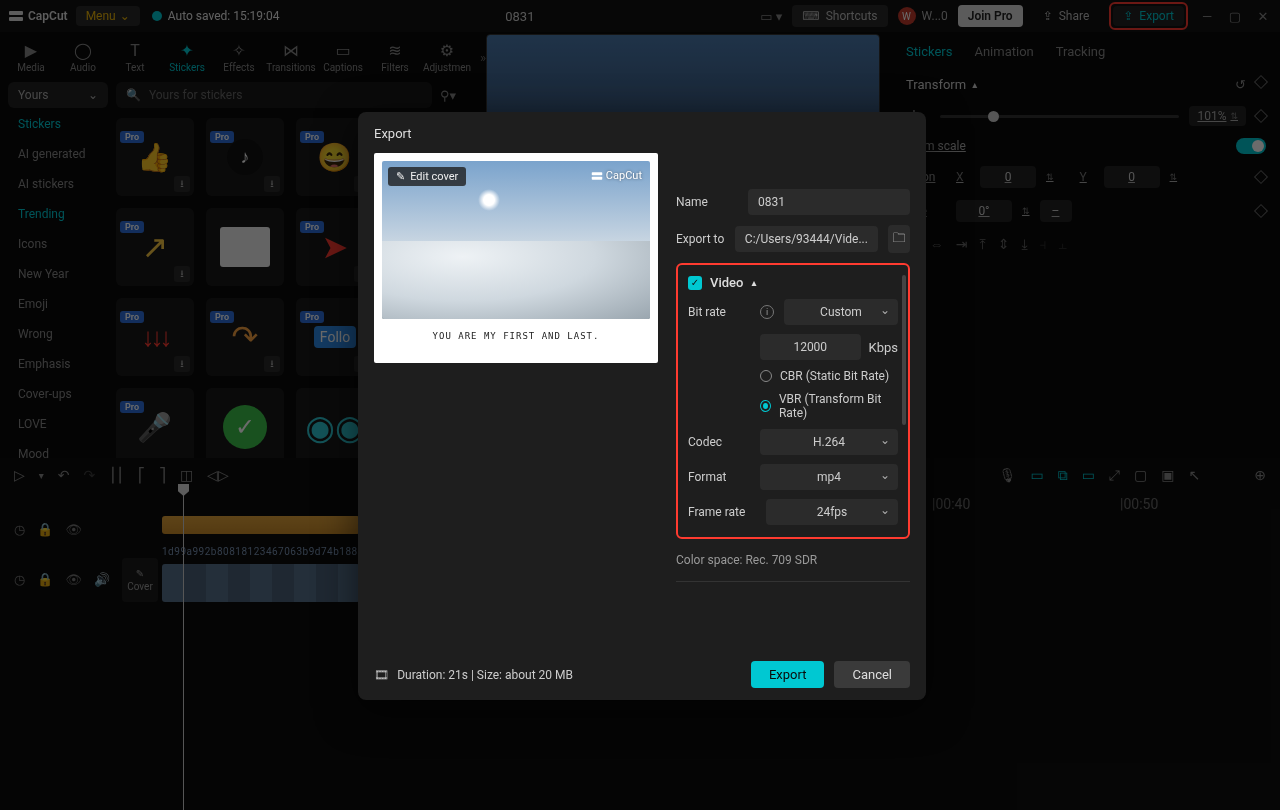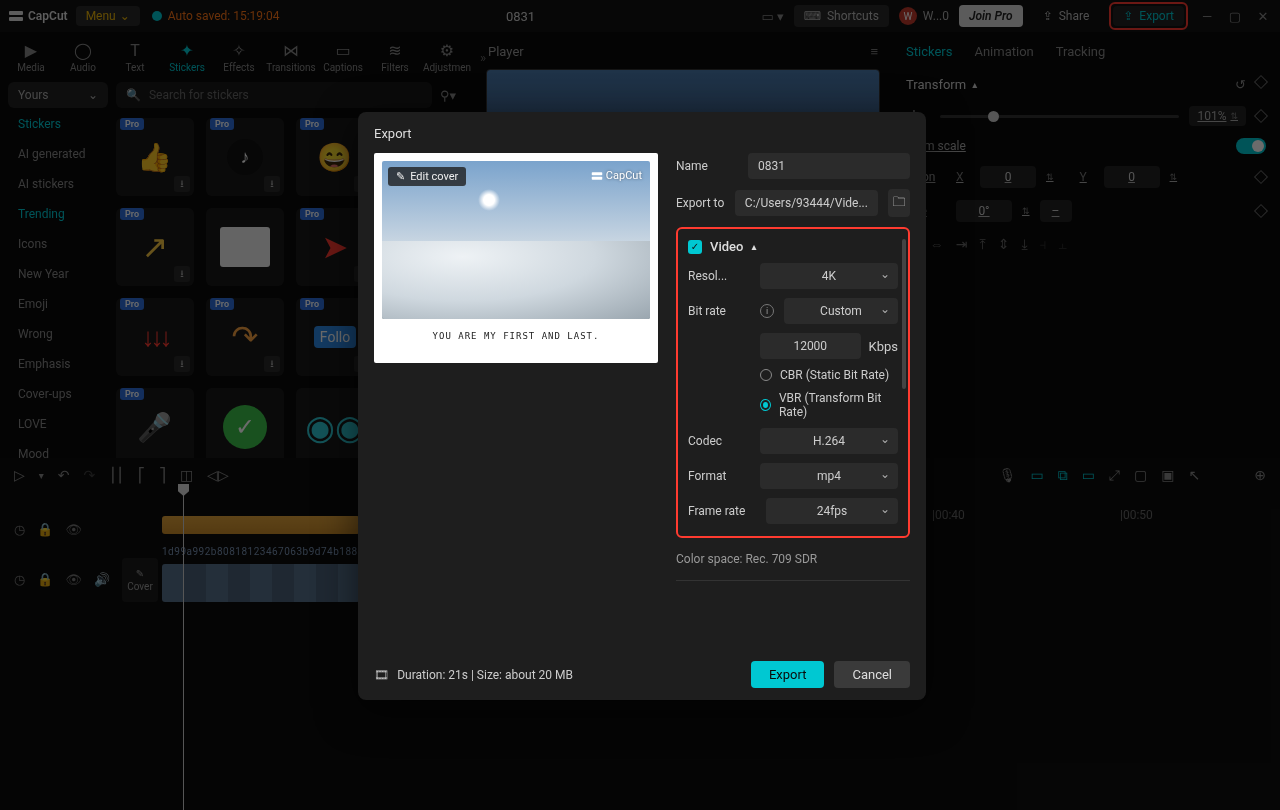--- a/index.html
+++ b/index.html
@@ -13,26 +13,26 @@
     font-size: 13px;
   }
   
   .topbar {
     height: 32px; display:flex; align-items:center;
     padding: 0 8px; gap:8px;
     background:#111;
   }
   .logo { display:flex; align-items:center; gap:4px; font-weight:600; font-size:12px; color:#ddd;}
   .menu-btn { background:#2a2a2a; color:#eab308; padding:3px 10px; border-radius:4px; font-size:12px; display:flex; align-items:center; gap:4px;}
-  .autosave { display:flex; align-items:center; gap:6px; color:#f97316; font-size:12px; margin-left:4px;}
+  .autosave { display:flex; align-items:center; gap:6px; color:#e5e5e5; font-size:12px; margin-left:4px;}
   .dot { width:10px; height:10px; border-radius:50%; background:#00c8d2; display:inline-block;}
   .title-center { flex:1; text-align:center; color:#ccc; font-size:13px;}
   .top-right { display:flex; align-items:center; gap:10px;}
   .pill { background:#2a2a2a; color:#bbb; padding:4px 10px; border-radius:4px; font-size:12px; display:flex; align-items:center; gap:6px;}
-  .pill.light { background:#d8d8d8; color:#222; font-weight:600;font-style:italic;}
+  .pill.light { background:#d8d8d8; color:#222; font-weight:600;}
   .avatar-w { width:18px; height:18px; border-radius:50%; background:#c0392b; color:#fff; font-size:10px; display:flex; align-items:center; justify-content:center;}
   .export-highlight { border:2px solid #ff3b30; border-radius:6px; padding:2px;}
   .export-btn-top { background:#222; color:#00c8d2; padding:3px 10px; border-radius:4px; font-size:12px; display:flex; align-items:center; gap:6px;}
   .win-btn { width:18px; height:18px; display:flex; align-items:center; justify-content:center; color:#888;}
   
   .toolrow { height:50px; display:flex; align-items:center; padding:0 8px; gap:6px;}
   .tool-item { width:46px; display:flex; flex-direction:column; align-items:center; gap:2px; color:#888; font-size:10px;}
   .tool-item.active { color:#00c8d2;}
   .tool-icon { width:20px; height:18px; display:flex; align-items:center; justify-content:center; font-size:16px;}
   
@@ -40,21 +40,21 @@
   .left-panel { position:absolute; left:8px; top:0; width:100px; }
   .cat-list { display:flex; flex-direction:column; gap:2px;}
   .cat-head { background:#222; padding:6px 10px; border-radius:6px; color:#aaa; font-size:12px; display:flex; justify-content:space-between; align-items:center;gap:16px;}
   .cat-item { padding:7px 10px; color:#888; font-size:12px; border-radius:4px;}
   .cat-item.active { color:#00c8d2;}
   .sticker-panel { position:absolute; left:116px; top:0; width:340px;}
   .search-row { display:flex; align-items:center; gap:8px; margin-bottom:10px;}
   .search-box { flex:1; background:#1a1a1a; border-radius:6px; padding:6px 10px; display:flex; align-items:center; gap:8px; color:#666; font-size:12px;}
   .sticker-grid { display:grid; grid-template-columns: repeat(4, 78px); gap:12px;}
   .sticker-tile { width:78px; height:78px; background:#1a1a1a; border-radius:6px; position:relative; display:flex; align-items:center; justify-content:center; font-size:28px;}
-  .pro-badge { position:absolute; top:0; left:4px; background:#2e6fdb; color:#fff; font-size:9px; padding:1px 5px; border-radius:3px; font-weight:600;}
+  .pro-badge { position:absolute; top:13px; left:4px; background:#2e6fdb; color:#fff; font-size:9px; padding:1px 5px; border-radius:3px; font-weight:600;}
   .dl-badge { position:absolute; bottom:4px; right:4px; width:16px; height:16px; background:#2a2a2a; border-radius:3px; display:flex; align-items:center; justify-content:center; font-size:10px; color:#aaa;}
 
   
   .player-col { position:absolute; left:476px; top:-48px; width:414px;}
   .panel-head { padding:10px 12px; color:#999; font-size:13px; display:flex; justify-content:space-between; align-items:center;}
   .player-box { margin:0 10px; height:84px; background:linear-gradient(#4b7aad,#3b5a80); border-radius:4px; border:1px solid #333;}
 
   
   .inspector { position:absolute; right:8px; top:-48px; width:372px;}
   .tabs { display:flex; gap:22px; padding:10px 6px; font-size:13px;}
@@ -69,21 +69,21 @@
   .mini-input { background:#222; border-radius:4px; padding:4px 6px; width:56px; text-align:center; color:#ccc;}
   .axis-label { width:14px; color:#777;}
   .diamond { width:10px; height:10px; border:1px solid #666; transform:rotate(45deg);}
   .align-row { display:flex; gap:12px; padding:8px 6px; color:#666; font-size:14px;}
 
   
   .timeline { position:absolute; left:0; right:0; bottom:0; height:352px; background:#0e0e0e; }
   .tl-tools { height:34px; display:flex; align-items:center; gap:14px; padding:0 14px; color:#888; font-size:14px;}
   .tl-spacer { flex:1;}
   .tl-rule { position:relative; height:20px; margin-left:160px;}
-  .tl-tick { position:absolute; top:16px; color:#666; font-size:12px;}
+  .tl-tick { position:absolute; top:4px; color:#666; font-size:14px;}
   .tl-playhead { position:absolute; left:183px; top:28px; bottom:0; width:1px; background:#ccc;}
   .tl-playhead::before { content:""; position:absolute; top:-2px; left:-5px; width:11px; height:12px; background:#ddd; clip-path: polygon(0 0,100% 0,100% 60%,50% 100%,0 60%);}
   .track-icons { position:absolute; left:14px; top:64px; display:flex; gap:12px; color:#777; font-size:13px;}
   .track-icons.row2 { top:114px;}
   .cover-chip { position:absolute; left:122px; top:100px; width:36px; height:44px; background:#1c1c1c; border-radius:4px; display:flex; flex-direction:column; align-items:center; justify-content:center; color:#999; font-size:10px; gap:2px;}
   .clip-bar { position:absolute; left:162px; top:58px; width:198px; height:18px; background:linear-gradient(#e0a23a,#c88a2a); border-radius:3px;}
   .clip-hash { position:absolute; left:162px; top:88px; width:198px; height:16px; font-size:10px; color:#7890b0; letter-spacing:0.5px; overflow:hidden; white-space:nowrap;}
   .clip-thumbs { position:absolute; left:162px; top:106px; width:198px; height:38px; background:repeating-linear-gradient(90deg,#56708a 0 22px,#4a6078 22px 44px); border-radius:3px;}
 
   
@@ -94,21 +94,21 @@
   .modal-title { color:#ddd; font-size:13px; margin-bottom:12px;}
   .modal-body { display:flex; gap:18px; flex:1; overflow:hidden;}
   .cover-col { width:284px;}
   .cover-frame { background:#fff; padding:8px 8px 22px; border-radius:2px;}
   .cover-img { width:100%; height:158px; background:linear-gradient(#7aa3cc 0%, #c9d6e2 52%, #6f7c86 100%); border-radius:2px; position:relative; overflow:hidden;}
   .sun { position:absolute; left:96px; top:28px; width:22px; height:22px; background:radial-gradient(circle,#fff 0%,#fff 35%, rgba(255,255,255,0) 70%);}
   .clouds { position:absolute; left:0; right:0; bottom:0; height:78px; background:radial-gradient(ellipse at 30% 20%, #eef2f5 0%, #cfd8df 50%, #9aa6af 100%);}
   .edit-cover { position:absolute; top:6px; left:6px; background:rgba(30,30,30,0.8); color:#eee; font-size:11px; padding:3px 8px; border-radius:3px; display:flex; gap:5px; align-items:center;}
   .capcut-mark { position:absolute; top:8px; right:8px; color:#fff; font-size:11px; display:flex; align-items:center; gap:3px; text-shadow:0 0 3px rgba(0,0,0,0.5);}
   .cover-caption { text-align:center; font-family:monospace; font-size:9px; color:#222; letter-spacing:1px; margin-top:12px;}
-  .form-col { flex:1; display:flex; flex-direction:column; gap:10px; overflow:hidden;}
+  .form-col { flex:1; display:flex; flex-direction:column; gap:10px; overflow:hidden;margin-top:36px;}
   .frow { display:flex; align-items:center; gap:10px;}
   .flabel { width:62px; color:#ccc; font-size:12px; white-space:nowrap; overflow:hidden; text-overflow:ellipsis;}
   .finput { flex:1; background:#2b2b2b; color:#ccc; border-radius:4px; padding:6px 10px; font-size:12px;}
   .folder-btn { width:28px; height:28px; background:#2b2b2b; border-radius:4px; display:flex; align-items:center; justify-content:center; color:#ccc;}
   .select { flex:1; background:#2b2b2b; color:#ccc; border-radius:4px; padding:6px 10px; font-size:12px; text-align:center; position:relative;}
   .select::after { content:"⌄"; position:absolute; right:8px; top:4px; color:#aaa; font-size:12px;}
   .video-block { border:2px solid #ff3b30; border-radius:6px; padding:10px 10px 12px; display:flex; flex-direction:column; gap:9px; position:relative;}
   .chk { width:14px; height:14px; background:#00c8d2; border-radius:3px; display:inline-flex; align-items:center; justify-content:center; color:#111; font-size:10px;}
   .video-title { display:flex; align-items:center; gap:8px; color:#ddd; font-size:13px; font-weight:500;}
   .kbps-row { display:flex; align-items:center; gap:8px; margin-left:72px;text-align:center;}
@@ -237,21 +237,21 @@
       <div class="cat-item">Cover-ups</div>
       <div class="cat-item">LOVE</div>
       <div class="cat-item">Mood</div>
     </div>
   </div>
 
   <div class="sticker-panel">
     <div class="search-row">
       <div class="search-box">
         <span>🔍</span>
-        <span>Search for stickers</span>
+        <span>Yours for stickers</span>
       </div>
       <span style="color:#888;">⚲▾</span>
     </div>
     <div class="sticker-grid">
       <div class="sticker-tile"><span class="pro-badge">Pro</span>👍<span class="dl-badge">⭳</span></div>
       <div class="sticker-tile">
           <span class="pro-badge">Pro</span>
           <span style="width:36px;height:36px;border-radius:50%;background:#111;color:#fff;display:flex;align-items:center;justify-content:center;font-size:18px;">♪</span>
           <span class="dl-badge">⭳</span>
         </div>
@@ -306,24 +306,20 @@
       <div class="sticker-tile">
           <span style="color:#2ec7d2;font-size:34px;">◉◉</span>
         </div>
       <div class="sticker-tile">
           <span style="color:#555;">⋯</span>
         </div>
     </div>
   </div>
 
   <div class="player-col">
-    <div class="panel-head">
-        <span>Player</span>
-        <span style="color:#777;">≡</span>
-      </div>
     <div class="player-box"></div>
   </div>
 
   <div class="inspector">
     <div class="tabs">
       <span class="tab active">Stickers</span>
       <span class="tab">Animation</span>
       <span class="tab">Tracking</span>
     </div>
     <div class="section-head">
@@ -469,24 +465,20 @@
       </div>
 
       <div class="video-block">
         <div class="scroll-ind"></div>
         <div class="video-title">
           <span class="chk">✓</span>
           <span>Video</span>
           <span style="font-size:10px;">▴</span>
         </div>
         <div class="frow">
-          <div class="flabel">Resol...</div>
-          <div class="select">4K</div>
-        </div>
-        <div class="frow">
           <div class="flabel">Bit rate</div>
           <span class="info-i">i</span>
           <div class="select">Custom</div>
         </div>
         <div class="kbps-row">
           <div class="kbps-input">12000</div>
           <span>Kbps</span>
         </div>
         <div class="radio-row">
             <span class="radio"></span>

